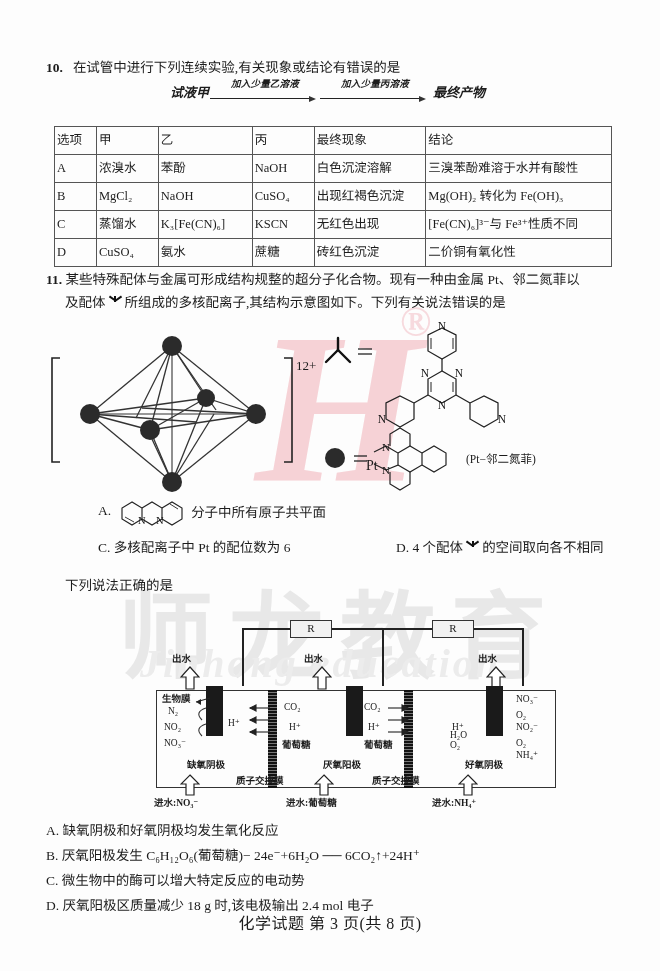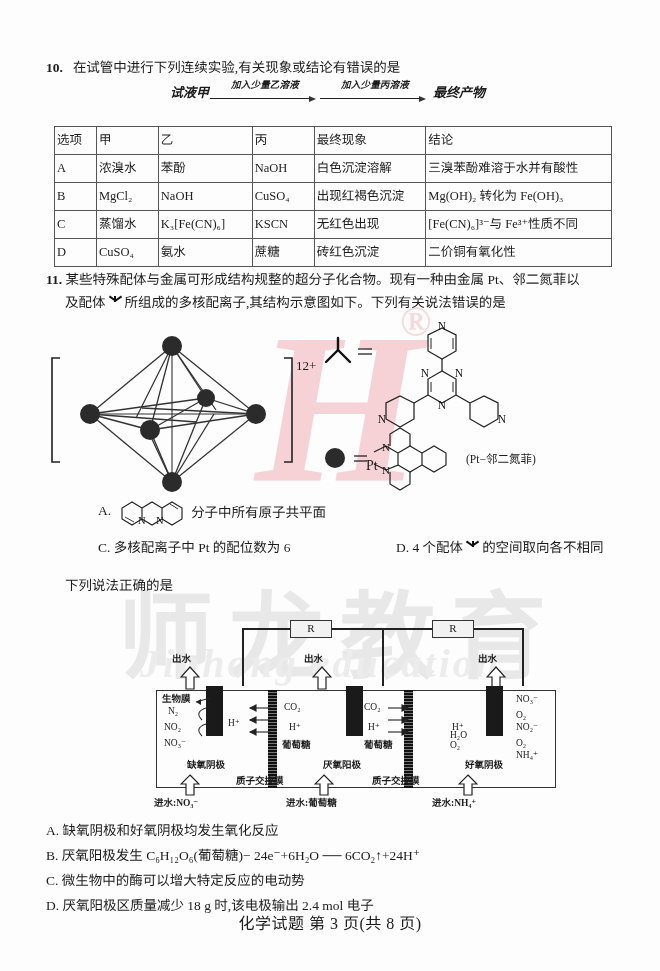--- a/index.html
+++ b/index.html
@@ -36,21 +36,21 @@
   .content { position: relative; z-index: 2; }
   .qline { font-size: 13.5px; line-height: 20px; white-space: nowrap; }
   .qnum { font-weight: bold; font-size: 13.5px; }
   .indent { padding-left: 19px; }
 
   
   #q10 { position: absolute; left: 46px; top: 58px; }
   #q10-flow {
     position: absolute; left: 170px; top: 82px;
     font-size: 12px; white-space: nowrap;
-    display: flex; align-items: flex-end;
+    display: flex; align-items: flex-end; font-family: Liberation Mono, monospace;
   }
   .flow-term { font-style: italic; font-weight: bold; font-size: 13px; padding-bottom: 1px;}
   .flow-arrow { position: relative; width: 108px; height: 20px; margin: 0 1px; }
   .flow-arrow .lbl {
     position: absolute; top: -2px; left: 2px; width: 106px;
     font-size: 9.5px; font-style: italic; font-weight: bold; text-align: center;
     letter-spacing: .2px;
   }
   .flow-arrow .shaft {
     position: absolute; bottom: 3px; left: 0; width: 100px; height: 1px; background: #222;

